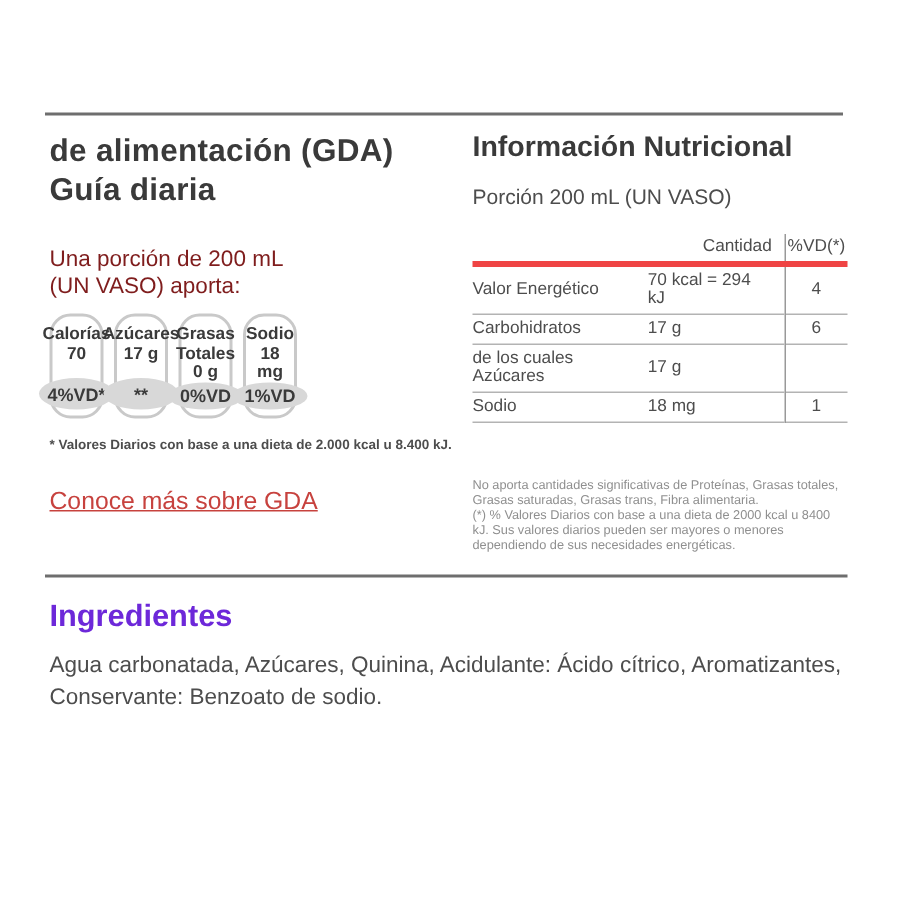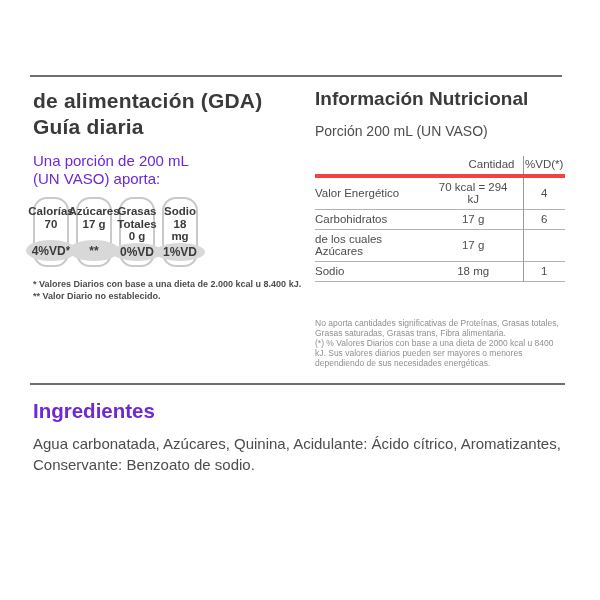--- a/index.html
+++ b/index.html
@@ -8,21 +8,21 @@
     position:relative; width:600px; height:600px; background:#ffffff;
     font-family:"Liberation Sans", sans-serif; color:#3a3a3a; overflow:hidden;
   }
   .rule { position:absolute; height:2px; background:#6e6e6e; }
   .rule-top { left:30px; top:75px;  width:532px; }
   .rule-mid { left:30px; top:383px; width:535px; }
 
   
   .gda { position:absolute; left:33px; top:88px; width:270px; }
   .gda-title { font-size:21px; font-weight:bold; color:#3a3a3a; line-height:1.24; letter-spacing:0.2px; }
-  .gda-sub   { margin-top:12px; font-size:15px; color:#6d28d9; line-height:1.2; }
+  .gda-sub   { margin-top:24px; font-size:15px; color:#7f1d1d; line-height:1.2; }
   .badges { margin-top:9px; display:flex; gap:7px; }
   .badge {
     width:36px; height:70px; border:2px solid #c9c9c9; border-radius:14px; background:#fff;
     display:flex; flex-direction:column; align-items:center; justify-content:space-between;
     padding:6px 2px 4px;
   }
   .badge-top { display:flex; flex-direction:column; align-items:center; }
   .badge-label, .badge-amount {
     font-size:11.5px; font-weight:bold; color:#3a3a3a; line-height:1.1; text-align:center;
   }
@@ -43,21 +43,21 @@
   .nutri-portion { margin-top:13px; font-size:14px; color:#4d4d4d; }
   .nutri-table { margin-top:17px; width:100%; border-collapse:collapse; }
   .nutri-table th, .nutri-table td { font-size:11.5px; color:#4d4d4d; font-weight:normal; }
   .nutri-table thead tr { border-bottom:4px solid #ef4444; }
   .nutri-table thead th { padding:2px 0 4px; }
   .th-amount { text-align:right; padding-right:8px !important; }
   .th-vd     { text-align:center; }
   .nutri-table tbody tr { border-bottom:1px solid #b3b3b3; }
   .nutri-table tbody td { padding:3px 0 4px; }
   .td-label  { text-align:left; }
-  .td-amount { text-align:center; padding-right:8px !important; }
+  .td-amount { text-align:left; padding-right:8px !important; }
   .td-vd     { text-align:center; }
   .col-vd    { border-left:1px solid #999999; width:42px; }
   .nutri-fine { margin-top:36px; font-size:8.5px; color:#8f8f8f; line-height:1.18; }
   .nutri-fine p { margin:0; }
 
   
   .ingredients { position:absolute; left:33px; top:399px; width:540px; }
   .ing-title { font-size:20.5px; font-weight:bold; color:#6d28d9; }
   .ing-text  { margin-top:10px; font-size:15px; color:#4d4d4d; line-height:1.4; }
 </style>
@@ -104,23 +104,23 @@
         <div class="badge-top">
           <div class="badge-label">Sodio</div>
           <div class="badge-amount">18 mg</div>
         </div>
         <div class="badge-pill">1%VD</div>
       </div>
     </div>
 
     <div class="gda-notes">
       <div>* Valores Diarios con base a una dieta de 2.000 kcal u 8.400 kJ.</div>
-      <div>** Valor Diario no establecido.</div>
     </div>
 
+    <a class="gda-link">Conoce más sobre GDA</a>
   </section>
 
   <section class="nutri">
     <h2 class="nutri-title">Información Nutricional</h2>
     <div class="nutri-portion">Porción 200 mL (UN VASO)</div>
 
     <table class="nutri-table">
       <thead>
         <tr>
           <th class="td-label"></th>

